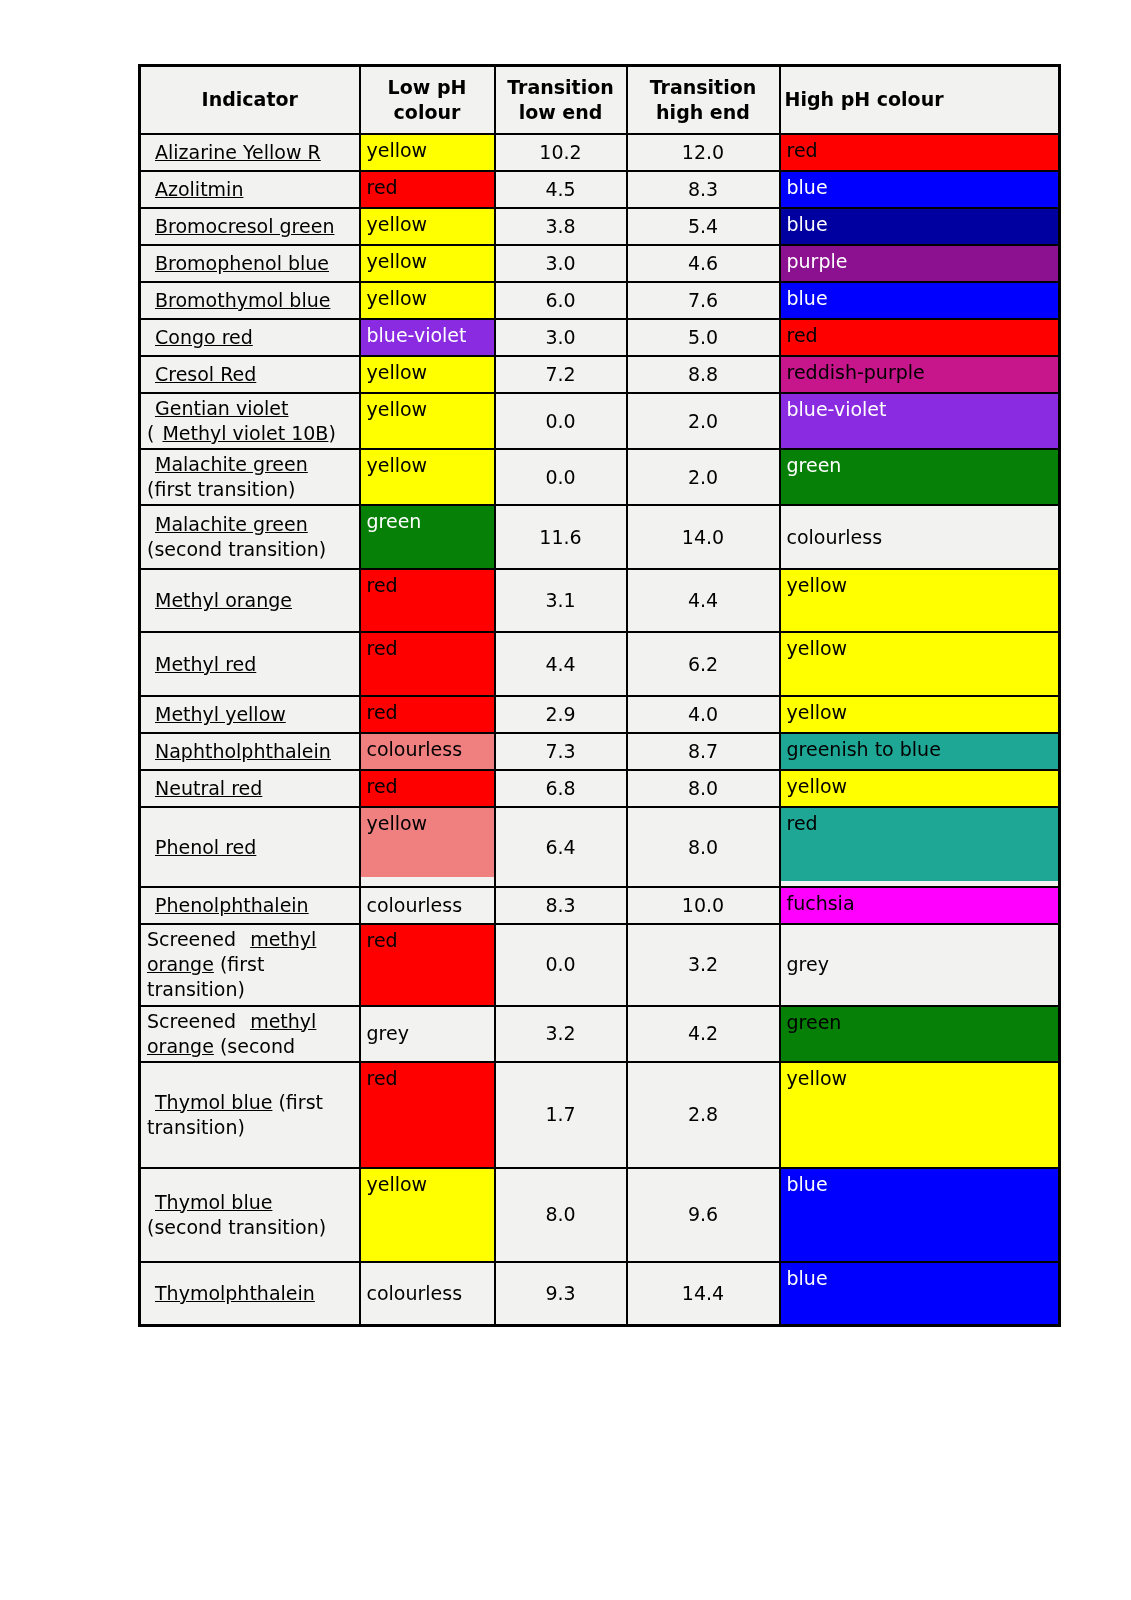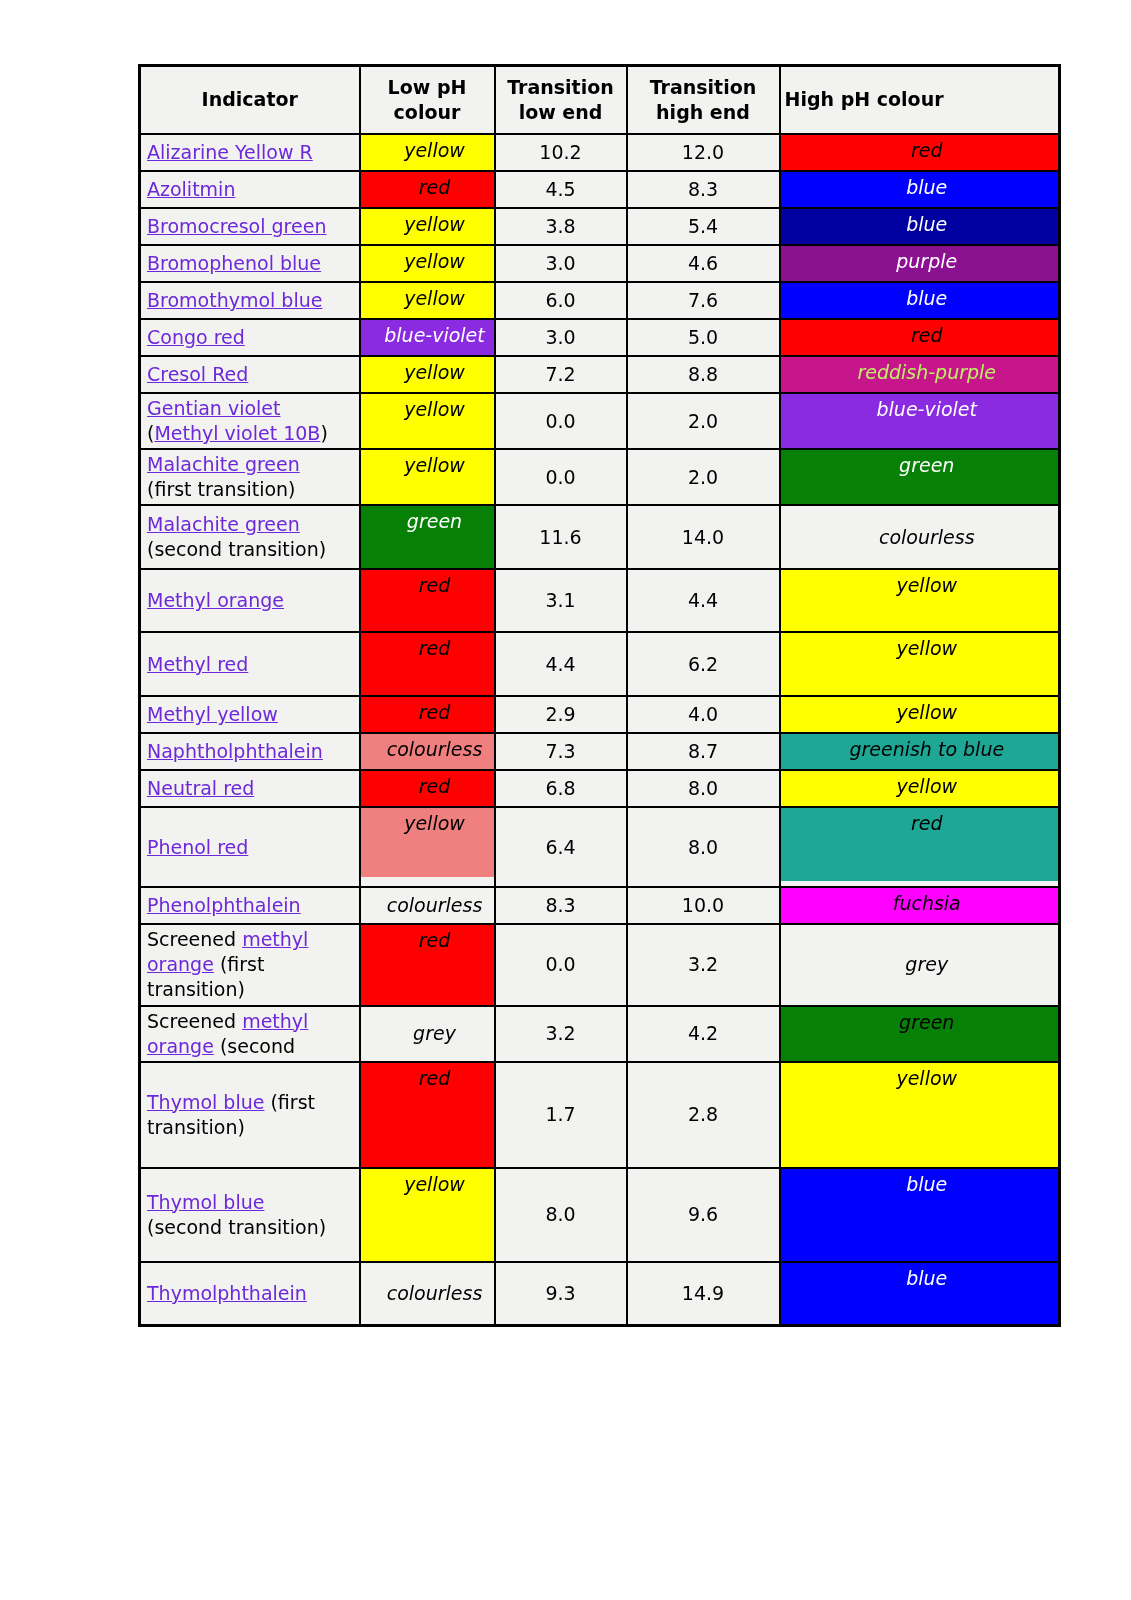--- a/index.html
+++ b/index.html
@@ -57,34 +57,34 @@
   tbody tr:nth-child(20) { height: 106px; }
   tbody tr:nth-child(21) { height: 94px; }
   tbody tr:nth-child(22) { height: 64px; }
   tbody tr:nth-child(23) { height: 64px; }
   td.cell-indicator {
     text-align: left;
     vertical-align: middle;
     padding: 2px 4px 2px 6px;
   }
   td.cell-indicator a {
-    color: #6d28d9;
+    color: #000000;
     text-decoration: underline;
     cursor: pointer;
+    margin-left: 8px;
   }
   td.cell-num {
     text-align: center;
     vertical-align: middle;
     padding: 2px;
   }
   td.cell-color {
-    text-align: center;
+    text-align: left;
     vertical-align: top;
-    padding: 3px 4px 2px 19px;
-    font-style: italic;
+    padding: 3px 4px 2px 6px;
   }
   td.cell-color.plain {
     vertical-align: middle;
     padding-top: 2px;
   }
   
   tbody tr:nth-child(16) td[data-col="low"] {
     background-image: linear-gradient(#f08080 0, #f08080 88%, #f2f2f1 88%);
   }
   tbody tr:nth-child(16) td[data-col="high"] {
@@ -154,21 +154,21 @@
             <td class="cell-color" data-col="low" style="background-color: rgb(138, 43, 226); color: rgb(255, 255, 255);">blue-violet</td>
             <td class="cell-num">3.0</td>
             <td class="cell-num">5.0</td>
             <td class="cell-color" data-col="high" style="background-color: rgb(255, 0, 0); color: rgb(0, 0, 0);">red</td>
           </tr>
           <tr>
             <td class="cell-indicator"><a href="#">Cresol Red</a></td>
             <td class="cell-color" data-col="low" style="background-color: rgb(255, 255, 0); color: rgb(0, 0, 0);">yellow</td>
             <td class="cell-num">7.2</td>
             <td class="cell-num">8.8</td>
-            <td class="cell-color" data-col="high" style="background-color: rgb(199, 21, 139); color: #bef264; margin-left: 20px;">reddish-purple</td>
+            <td class="cell-color" data-col="high" style="background-color: rgb(199, 21, 139); color: #000000; margin-left: 20px;">reddish-purple</td>
           </tr>
           <tr>
             <td class="cell-indicator"><a href="#">Gentian violet</a><br><span>(</span><a href="#">Methyl violet 10B</a><span>)</span></td>
             <td class="cell-color" data-col="low" style="background-color: rgb(255, 255, 0); color: rgb(0, 0, 0);">yellow</td>
             <td class="cell-num">0.0</td>
             <td class="cell-num">2.0</td>
             <td class="cell-color" data-col="high" style="background-color: rgb(138, 43, 226); color: rgb(255, 255, 255);">blue-violet</td>
           </tr>
           <tr>
             <td class="cell-indicator"><a href="#">Malachite green</a><br><span>(first transition)</span></td>
@@ -258,19 +258,19 @@
             <td class="cell-indicator"><a href="#">Thymol blue</a><br><span>(second transition)</span></td>
             <td class="cell-color" data-col="low" style="background-color: rgb(255, 255, 0); color: rgb(0, 0, 0);">yellow</td>
             <td class="cell-num">8.0</td>
             <td class="cell-num">9.6</td>
             <td class="cell-color" data-col="high" style="background-color: rgb(0, 0, 255); color: rgb(255, 255, 255);">blue</td>
           </tr>
           <tr>
             <td class="cell-indicator"><a href="#">Thymolphthalein</a></td>
             <td class="cell-color plain" data-col="low" style="color: rgb(0, 0, 0);">colourless</td>
             <td class="cell-num">9.3</td>
-            <td class="cell-num">14.9</td>
+            <td class="cell-num">14.4</td>
             <td class="cell-color" data-col="high" style="background-color: rgb(0, 0, 255); color: rgb(255, 255, 255);">blue</td>
           </tr>
         </tbody>
     </table>
   </div>
 </div>
 
 </body></html>

